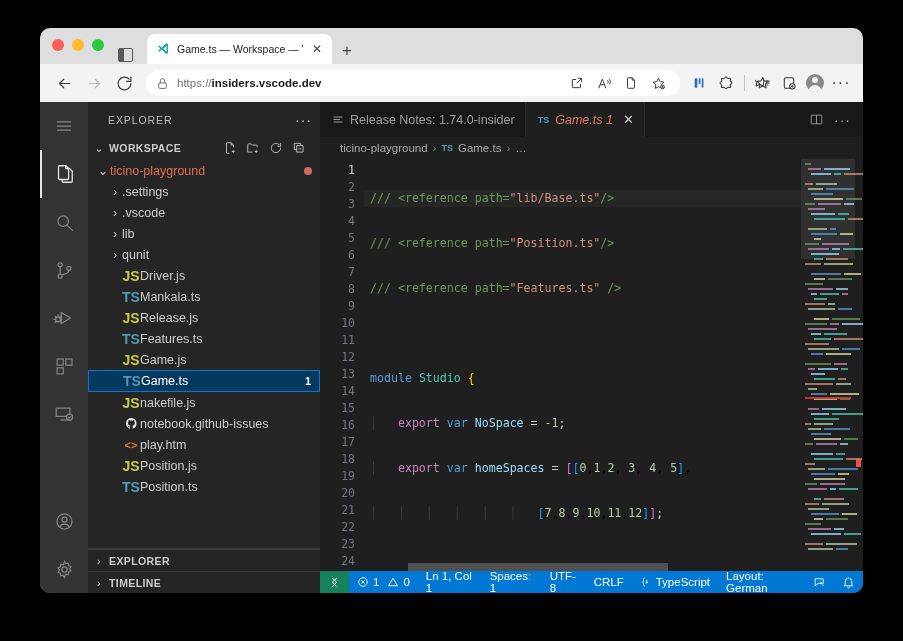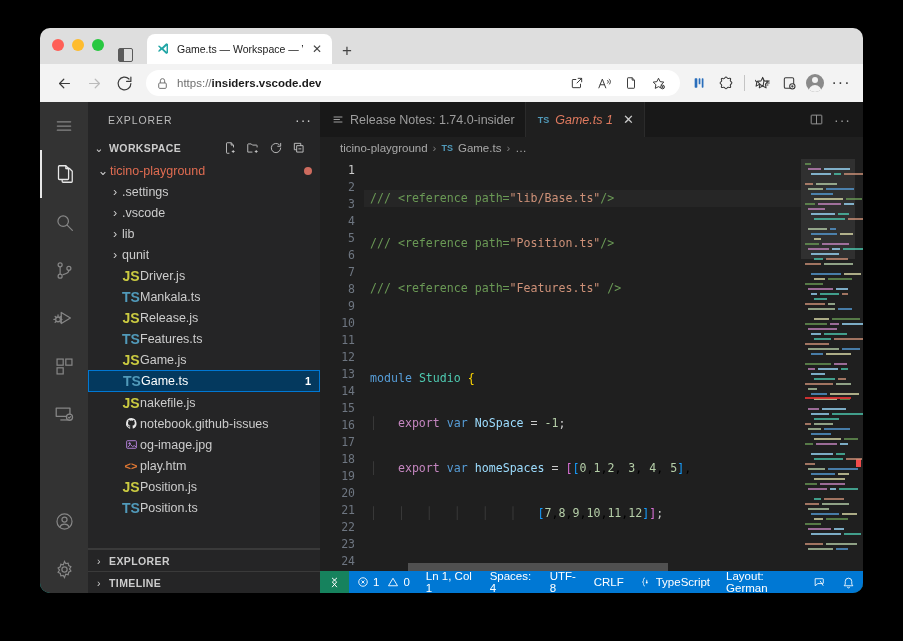--- a/index.html
+++ b/index.html
@@ -551,31 +551,20 @@
                 <span class="fname">nakefile.js</span>
               </div>
               <div class="row" style="padding-left: 20px;">
                 <span class="twisty"></span>
                 <span class="ft" style="color:#e8e8e8;">
                   <svg width="13" height="13" viewBox="0 0 24 24" fill="currentColor">
                     <path d="M12 2a10 10 0 0 0-3.2 19.5c.5.1.7-.2.7-.5v-2c-2.8.6-3.4-1.3-3.4-1.3-.5-1.2-1.1-1.5-1.1-1.5-.9-.6.1-.6.1-.6 1 .1 1.5 1 1.5 1 .9 1.5 2.3 1.1 2.9.8.1-.7.3-1.1.6-1.3-2.2-.3-4.6-1.1-4.6-5 0-1.1.4-2 1-2.7-.1-.3-.4-1.3.1-2.7 0 0 .8-.3 2.7 1a9.4 9.4 0 0 1 5 0c1.9-1.3 2.7-1 2.7-1 .5 1.4.2 2.4.1 2.7.6.7 1 1.6 1 2.7 0 3.9-2.4 4.7-4.6 5 .4.3.7.9.7 1.9v2.8c0 .3.2.6.7.5A10 10 0 0 0 12 2z"></path>
                   </svg>
                 </span>
                 <span class="fname">notebook.github-issues</span>
-              </div>
-              <div class="row" style="padding-left: 20px;">
-                <span class="twisty"></span>
-                <span class="ft" style="color:#b180d7;">
-                  <svg width="13" height="13" viewBox="0 0 24 24" fill="none" stroke="currentColor" stroke-width="1.8" stroke-linejoin="round">
-                    <rect x="3" y="5" width="18" height="14" rx="1.5"></rect>
-                    <circle cx="8.5" cy="10" r="1.4" fill="currentColor"></circle>
-                    <path d="M5 17l5-5 4 4 3-2 4 3"></path>
-                  </svg>
-                </span>
-                <span class="fname">og-image.jpg</span>
               </div>
               <div class="row" style="padding-left: 20px;">
                 <span class="twisty"></span>
                 <span class="ft" style="color:#e37933;font-size:11px;">&lt;&gt;</span>
                 <span class="fname">play.htm</span>
               </div>
               <div class="row" style="padding-left: 20px;">
                 <span class="twisty"></span>
                 <span class="ft js">JS</span>
                 <span class="fname">Position.js</span>
@@ -837,21 +826,21 @@
                 <path d="M9 9l6 6M15 9l-6 6"></path>
               </svg>
             <span>1</span>
             <svg width="12" height="12" viewBox="0 0 24 24" fill="none" stroke="#fff" stroke-width="1.8" stroke-linejoin="round" style="margin-left:4px;">
                 <path d="M12 4.5L21 19.5H3z"></path>
               </svg>
             <span>0</span>
           </div>
           <div class="sb-right">
             <div class="sb-item">Ln 1, Col 1</div>
-            <div class="sb-item">Spaces: 4</div>
+            <div class="sb-item">Spaces: 1</div>
             <div class="sb-item">UTF-8</div>
             <div class="sb-item">CRLF</div>
             <div class="sb-item">
               <svg width="12" height="12" viewBox="0 0 24 24" fill="none" stroke="#fff" stroke-width="1.6" stroke-linecap="round">
                   <path d="M9 4c-2 0-2 3-2 4s0 4-2 4c2 0 2 3 2 4s0 4 2 4"></path>
                   <circle cx="13.5" cy="13" r="2" fill="#fff" stroke="none"></circle>
                   <path d="M13.5 11V8.5"></path>
                 </svg>
               <span>TypeScript</span>
             </div>

